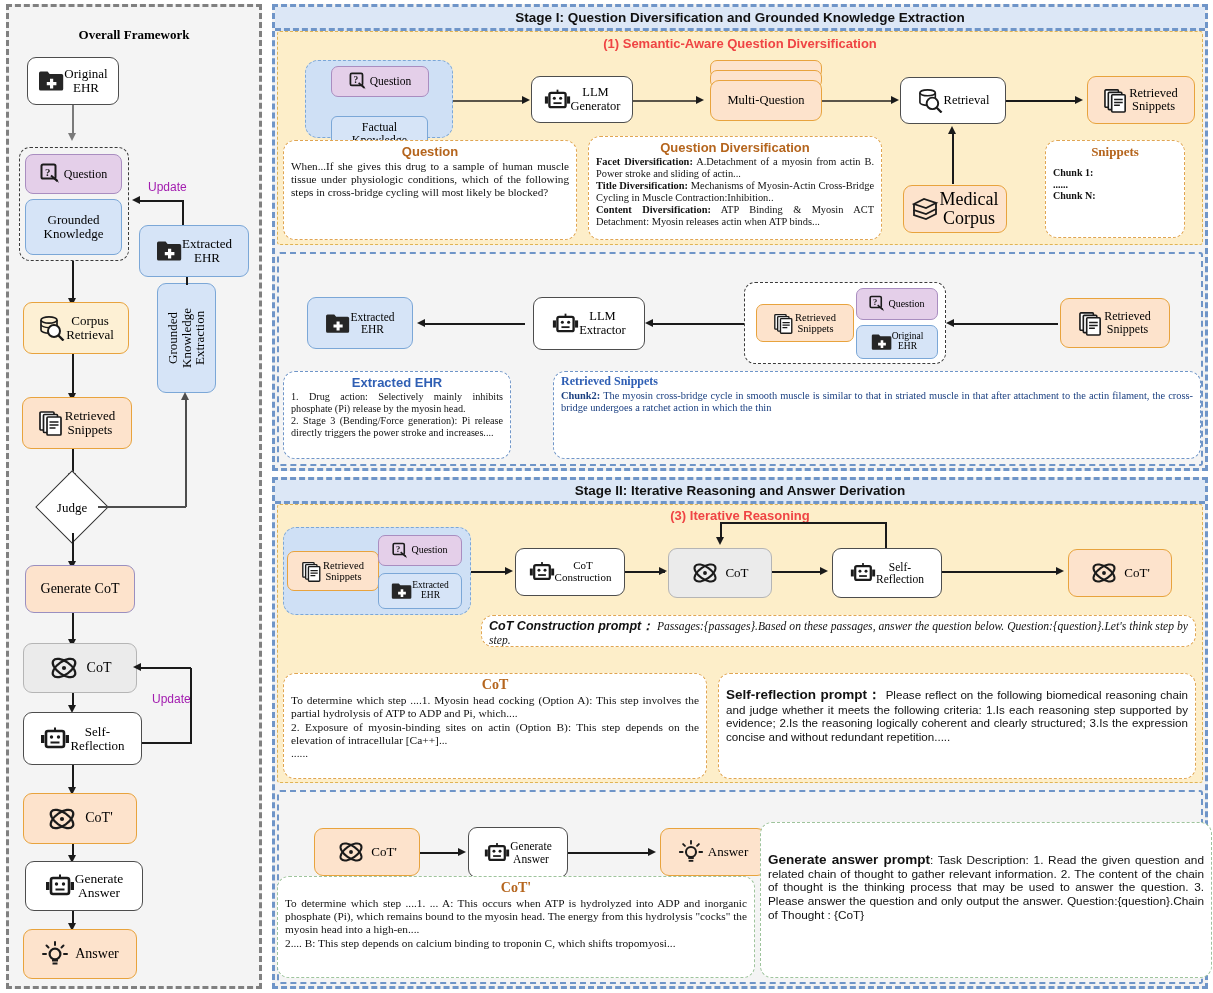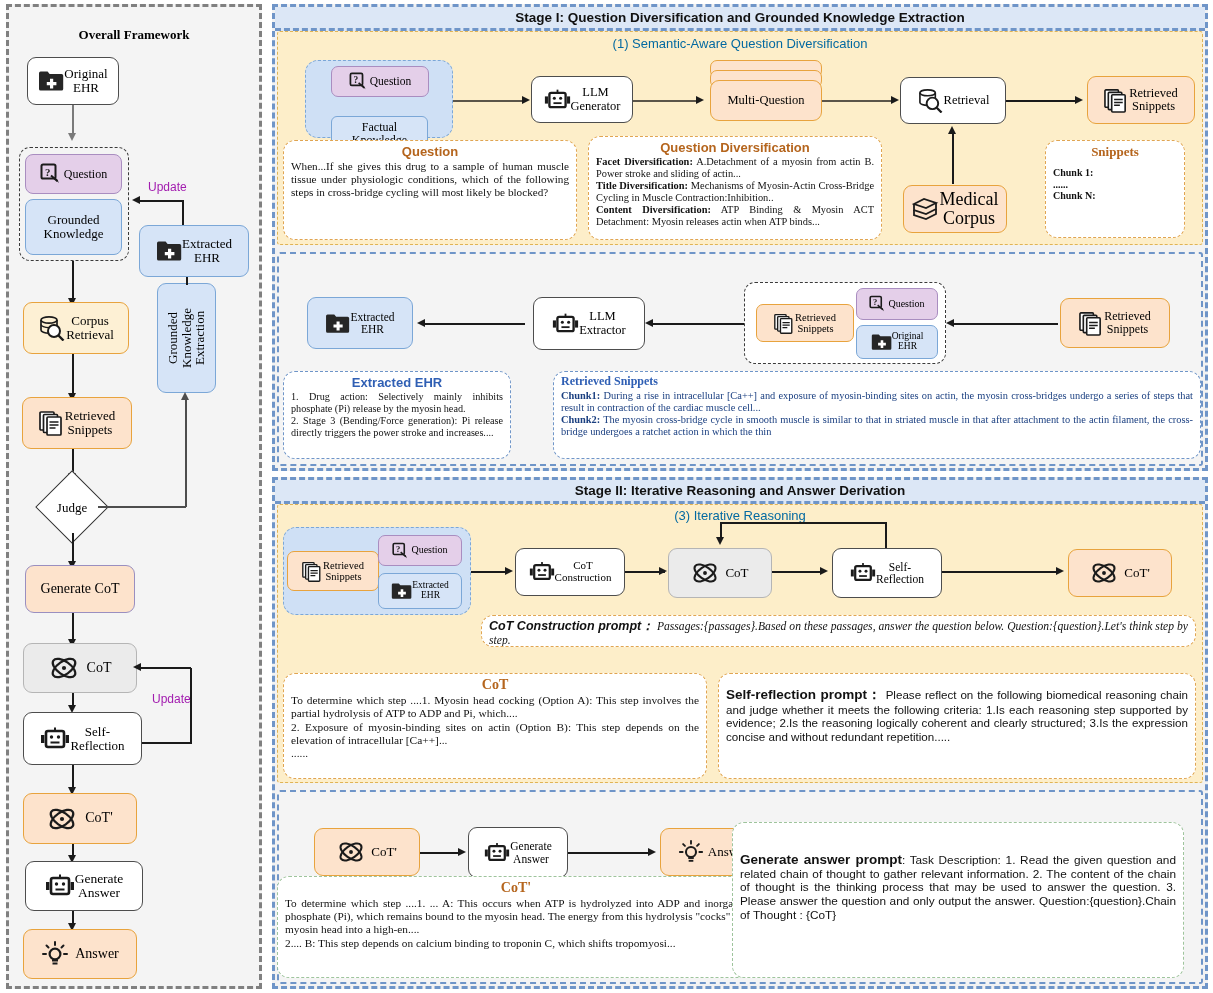--- a/index.html
+++ b/index.html
@@ -56,21 +56,21 @@
     font-family:"Liberation Sans", sans-serif;
     font-weight:bold; font-size:13.5px; color:#111;
   }
   .subpanel {
     position:absolute; background:#fdeec9; border:1.4px dashed #e0b355;
     border-radius:3px;
   }
   .subtitle {
     position:absolute; width:100%; text-align:center;
     font-family:"Liberation Sans", sans-serif;
-    font-weight:normal; font-size:13px; color:#0369a1;
+    font-weight:bold; font-size:13px; color:#ef4444;
   }
 
   
   .card {
     position:absolute; background:#fff; border-radius:12px;
     border:1.3px dashed #e0a552; padding:3px 7px;
     font-size:11.2px; color:#111; line-height:1.16;
     text-align:justify; overflow:hidden;
   }
   .card.blue  { border-color:#6f95c8; }
@@ -535,23 +535,20 @@
 
   <div class="card blue" style="left:283px; top:371px; width:228px; height:88px; font-size:10.2px;">
     <span class="card-title" style="color:#2f5fb4;">Extracted EHR</span>
     <span style="white-space:pre-line;">1. Drug action: Selectively mainly inhibits phosphate (Pi) release by the myosin head.
 2. Stage 3 (Bending/Force generation): Pi release directly triggers the power stroke and increases....</span>
   </div>
 
   <div class="card blue" style="left:553px; top:371px; width:648px; height:88px; font-size:10.4px;">
     <span class="card-title blue" style="font-family:'Liberation Serif',serif; font-size:12px;">Retrieved Snippets</span>
     <div style="color:#1a3f80;">
-      <b>Chunk1:</b><span> During a rise in intracellular [Ca++] and exposure of myosin-binding sites on actin, the myosin cross-bridges undergo a series of steps that result in contraction of the cardiac muscle cell...</span>
-    </div>
-    <div style="color:#1a3f80;">
       <b>Chunk2:</b><span> The myosin cross-bridge cycle in smooth muscle is similar to that in striated muscle in that after attachment to the actin filament, the cross-bridge undergoes a ratchet action in which the thin</span>
     </div>
   </div>
 
   <div class="stage" style="left:272px; top:477px; width:936px; height:512px;">
     <div class="stage-head">Stage II: Iterative Reasoning and Answer Derivation</div>
   </div>
 
   <div class="subpanel" style="left:277px; top:504px; width:926px; height:279px;"></div>
   <div class="subtitle" style="left:277px; top:508px; width:926px;">(3) Iterative  Reasoning</div>
@@ -733,19 +730,19 @@
     </span>
     <span class="lbl" style="font-size:13px; margin-left:4px;">Answer</span>
   </div>
 
   <div class="card green" style="left:277px; top:876px; width:478px; height:102px; font-size:11.3px;">
     <span class="card-title" style="font-family:'Liberation Serif',serif; font-size:14px;">CoT'</span>
     <span style="white-space:pre-line;">To determine which step ....1. ... A:  This occurs when ATP is hydrolyzed into ADP and inorganic phosphate (Pi), which remains bound to the myosin head. The energy from this hydrolysis "cocks" the myosin head into a high-en....
 2.... B: This step depends on calcium binding to troponin C, which shifts tropomyosi...</span>
   </div>
 
-  <div class="card green" style="left:732px; top:822px; width:452px; height:156px; font-size:11.8px; font-family:'Liberation Sans',sans-serif;">
+  <div class="card green" style="left:760px; top:822px; width:452px; height:156px; font-size:11.8px; font-family:'Liberation Sans',sans-serif;">
     <div style="padding-top:26px;">
       <b style="font-size:13.5px;">Generate answer prompt</b><span>: Task Description: 1. Read the given question and related chain of thought to gather relevant information. 2. The content of the chain of thought is the thinking process that may be used to answer the question. 3. Please answer the question and only output the answer. Question:{question}.Chain of Thought : {CoT}</span>
     </div>
   </div>
 
 </div>
 
 </body></html>

